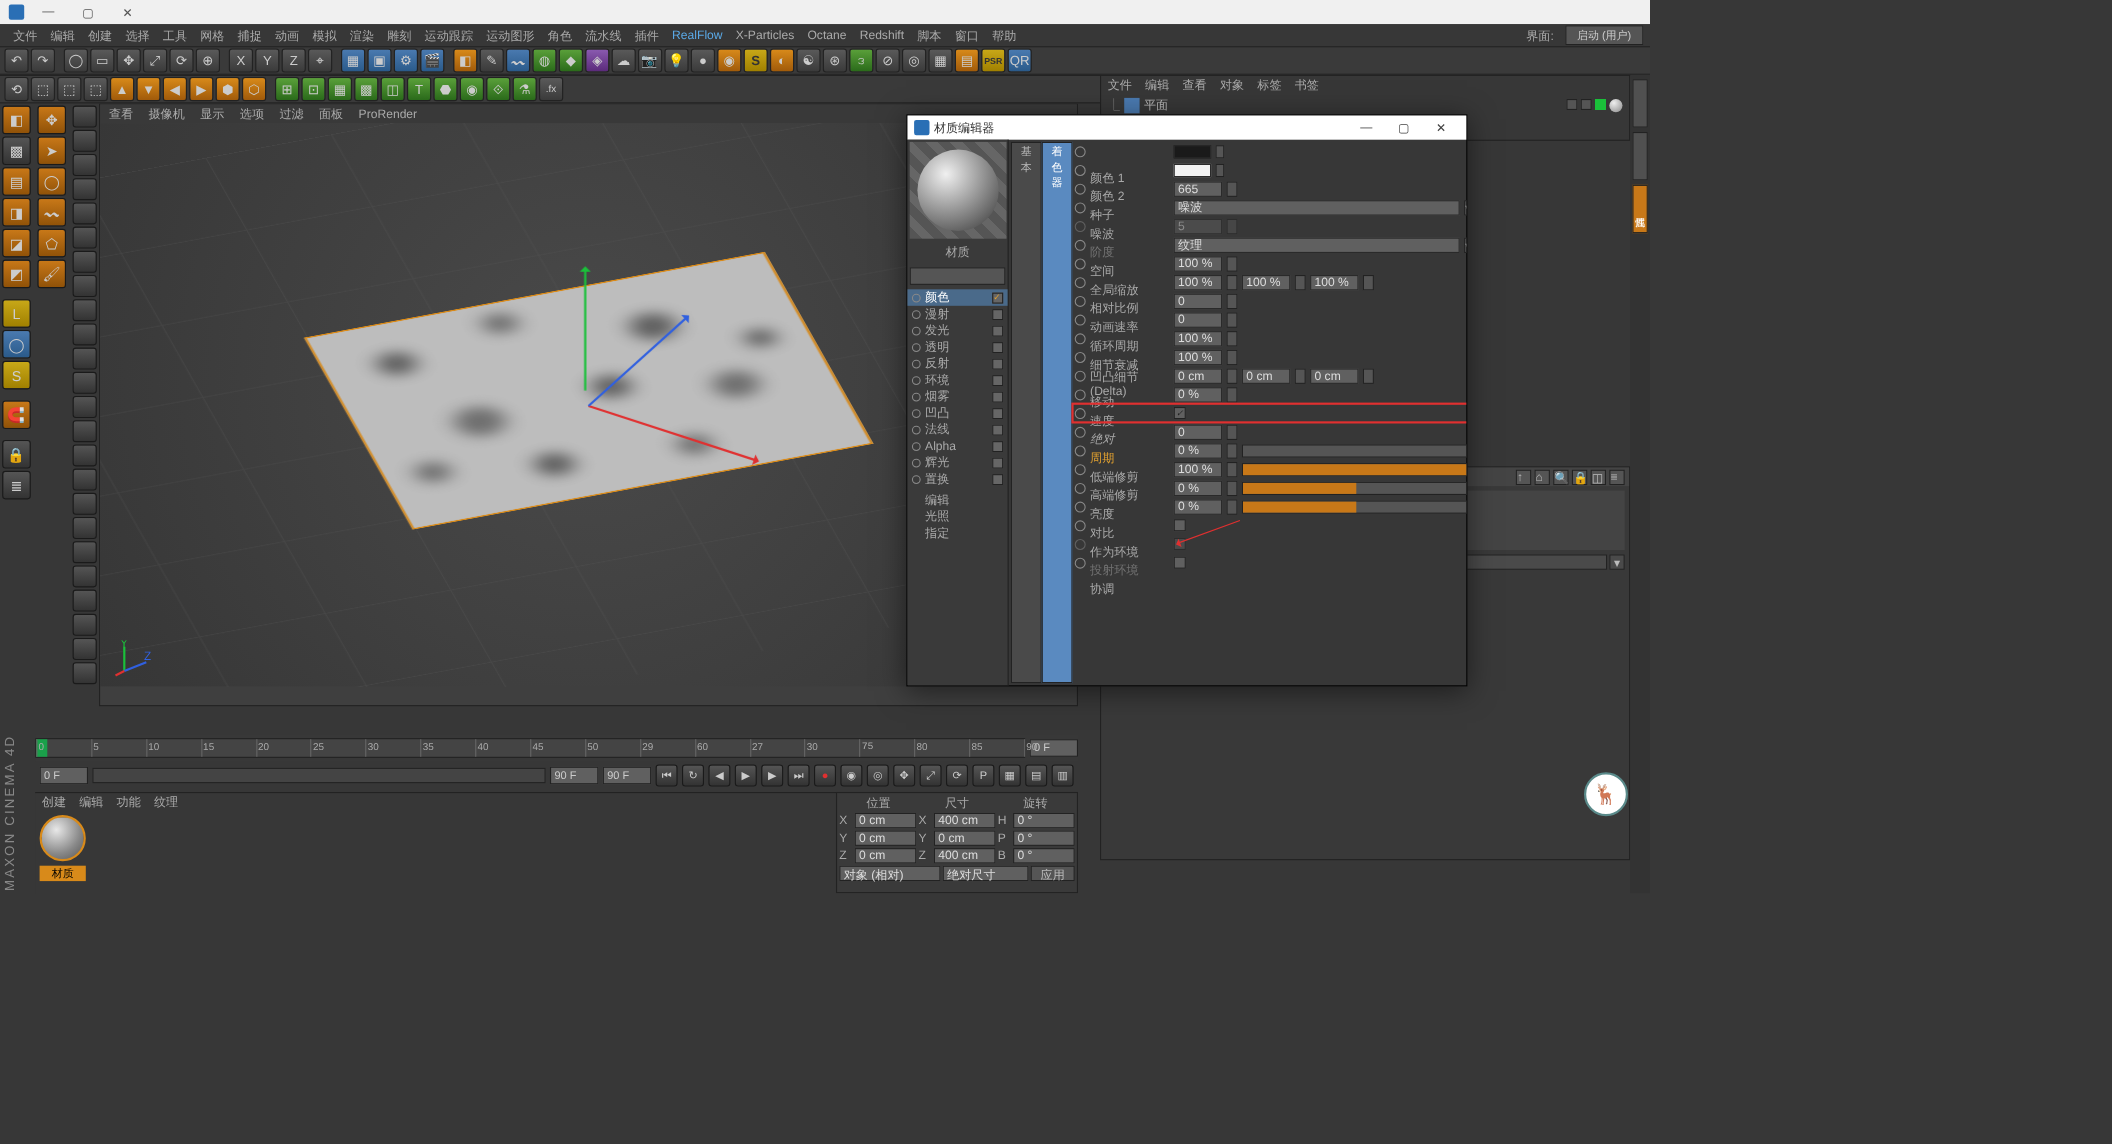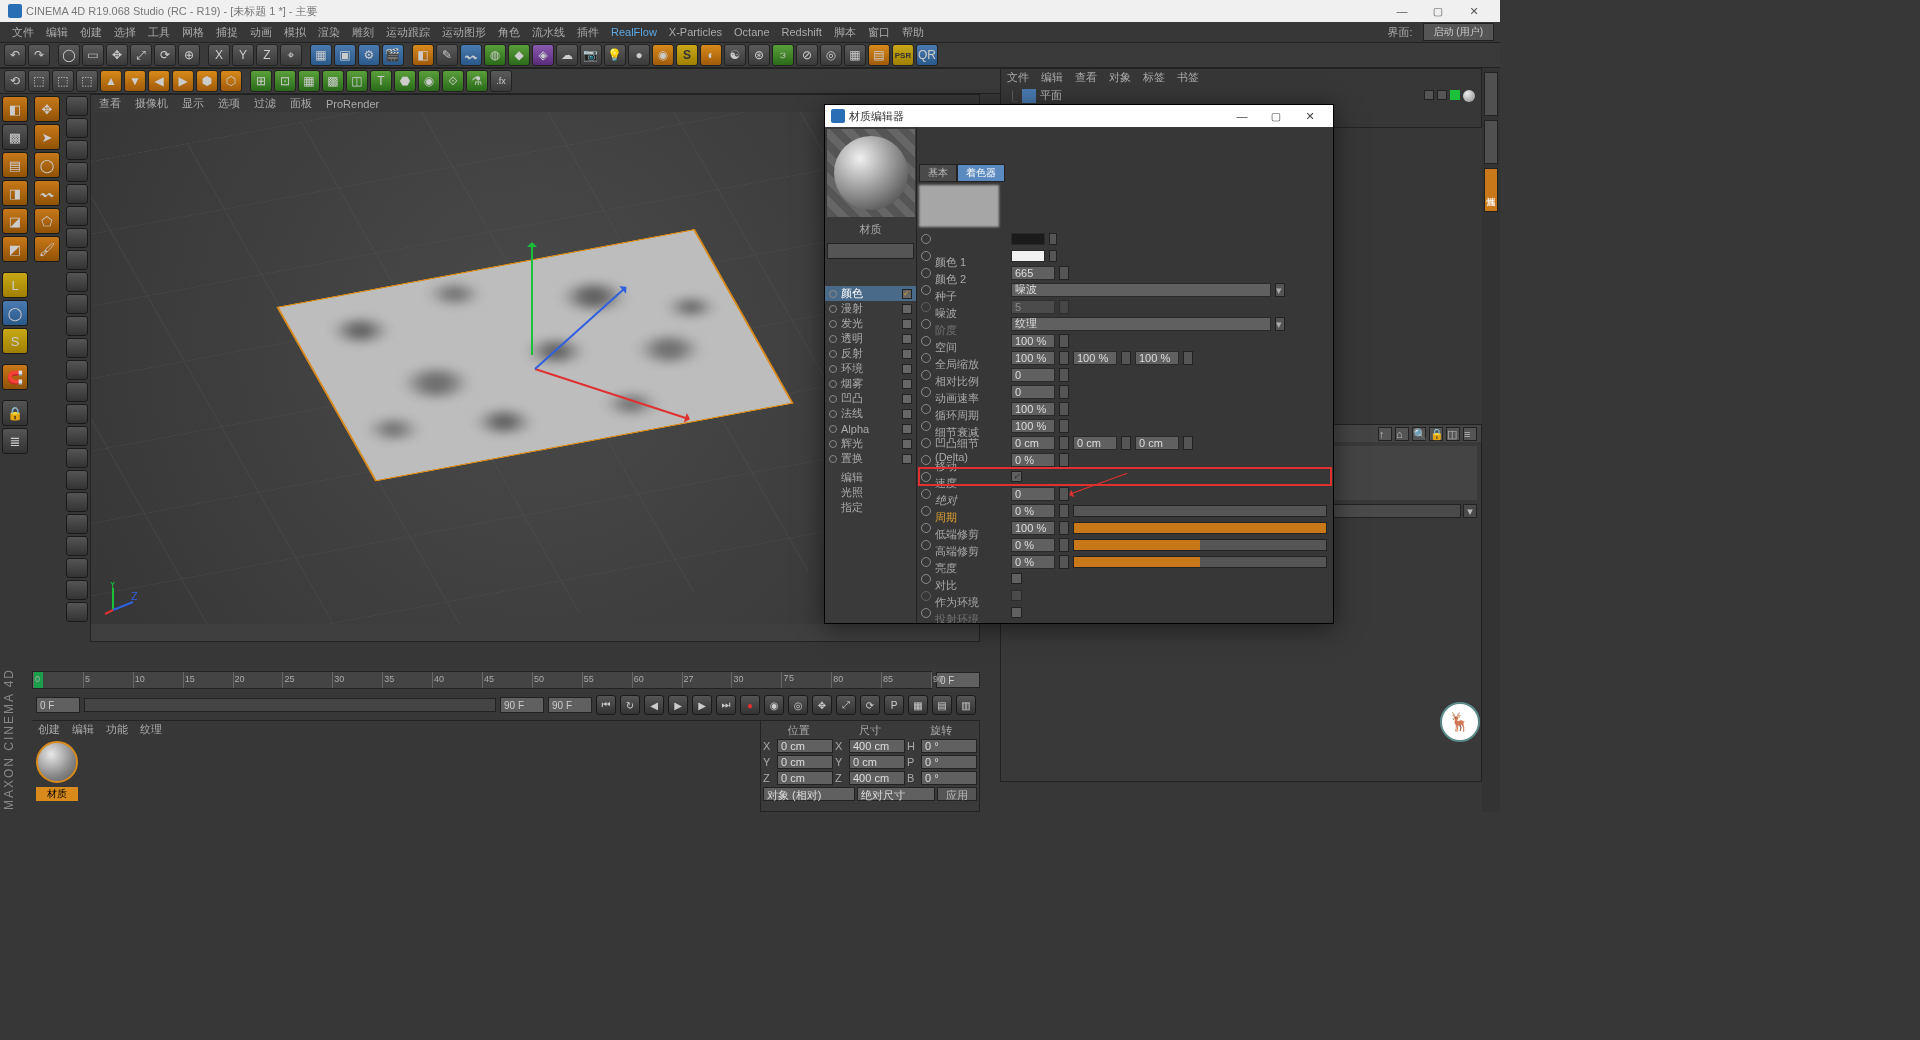--- a/index.html
+++ b/index.html
@@ -97,27 +97,27 @@
 .matdlg .dlgtitle { height:22px; background:#fff; color:#333; display:flex; align-items:center; padding:0 6px; }
 .matdlg .dlgtitle .dico { width:14px; height:14px; background:#2a6fb5; border-radius:2px; margin-right:4px; }
 .matdlg .dlgtitle .dt { flex:1; font-size:11px; }
 .matdlg .dlgtitle .dwb { width:34px; text-align:center; color:#444; }
 .matdlg .dbody { display:flex; height:calc(100% - 22px); }
 .matdlg .dleft { width:92px; background:#3a3a3a; border-right:1px solid #222; display:flex; flex-direction:column; }
 .matdlg .preview { width:88px; height:88px; margin:2px; background: repeating-linear-gradient(45deg,#555 0 8px,#666 8px 16px); display:flex; align-items:center; justify-content:center; }
 .matdlg .preview .ball { width:74px; height:74px; border-radius:50%; background: radial-gradient(circle at 35% 30%, #f0f0f0, #888 55%, #333); }
 .matdlg .mlabel { text-align:center; color:#aaa; font-size:11px; margin:3px 0 6px; }
 .matdlg .mfield { height:16px; background:#555; border:1px solid #222; margin:0 2px 4px; }
-.matdlg .chanlist { display:flex; flex-direction:column;margin-top:23px; }
+.matdlg .chanlist { display:flex; flex-direction:column; }
 .matdlg .chan { display:flex; align-items:center; height:15px; padding:0 4px; gap:4px; font-size:10px; color:#aaa; }
 .matdlg .chan.active { background:#4a6a8a; color:#fff; }
 .matdlg .chan .cb { width:10px; height:10px; background:#666; border:1px solid #222; }
 .matdlg .chan .cb.on::after { content:"✓"; color:#e0a030; font-size:8px; display:block; line-height:8px; }
 
-.matdlg .dright { flex:1; display:flex; flex-direction:column; padding:2px; overflow:hidden;justify-content:flex-end; }
+.matdlg .dright { flex:1; display:flex; flex-direction:row; padding:2px; overflow:hidden; }
 .matdlg .tabs { display:flex; gap:0; }
 .matdlg .tabs .tab { padding:1px 8px; background:#4a4a4a; border:1px solid #222; font-size:10px; color:#bbb; }
 .matdlg .tabs .tab.active { background:#5a8ac0; color:#fff; }
 .matdlg .texprev { width:80px; height:42px; margin:3px 0; background:#999; filter: blur(1px) contrast(1.5); }
 .matdlg .sect { color:#ccc; font-size:11px; padding:2px 2px; border-bottom:1px solid #555; margin-bottom:2px; }
 .matdlg .prow { display:flex; align-items:center; height:17px; gap:4px; padding-left:2px; font-size:10px; color:#aaa; }
 .matdlg .prow.hl { outline:2px solid #e03030; outline-offset:-1px;font-style:italic; }
 .matdlg .prow .pico { width:10px; height:10px; border:1px solid #888; border-radius:50%; }
 .matdlg .prow .plbl { width:72px;margin-top:48px; }
 .matdlg .prow .plbl.orange { color:#e0a030; }
@@ -160,21 +160,20 @@
 .axisZ { position:absolute; left:50%; top:50%; width:120px; height:2px; background:#3060e0; transform-origin:left; transform:rotate(-42deg); }
 .axisZ::after{content:""; position:absolute; right:-8px; top:-4px; border:5px solid transparent; border-left-color:#3060e0;}
 
 .maxon { position:absolute; left:2px; bottom:2px; writing-mode:vertical-rl; transform:rotate(180deg); color:#888; font-size:12px; letter-spacing:2px; }
 </style>
 </head>
 <body>
 
 <div class="titlebar">
   <div class="ico"></div>
-  <div class="title">CINEMA 4D R19.068 Studio (RC - R19) - [未标题 1 *] - 主要</div>
   <div class="winbtn">—</div>
   <div class="winbtn">▢</div>
   <div class="winbtn">✕</div>
 </div>
 
 <div class="mainmenu" id="mainmenu">
   <span>文件</span>
     <span>编辑</span>
     <span>创建</span>
     <span>选择</span>
@@ -461,21 +460,21 @@
       <div class="tllbl" style="left: calc(33.3333% + 2px);">30</div>
       <div class="tlmark" style="left: 38.8889%;"></div>
       <div class="tllbl" style="left: calc(38.8889% + 2px);">35</div>
       <div class="tlmark" style="left: 44.4444%;"></div>
       <div class="tllbl" style="left: calc(44.4444% + 2px);">40</div>
       <div class="tlmark" style="left: 50%;"></div>
       <div class="tllbl" style="left: calc(50% + 2px);">45</div>
       <div class="tlmark" style="left: 55.5556%;"></div>
       <div class="tllbl" style="left: calc(55.5556% + 2px);">50</div>
       <div class="tlmark" style="left: 61.1111%;"></div>
-      <div class="tllbl" style="left: calc(61.1111% + 2px);">55</div>
+      <div class="tllbl" style="left: calc(61.1111% + 2px);">29</div>
       <div class="tlmark" style="left: 66.6667%;"></div>
       <div class="tllbl" style="left: calc(66.6667% + 2px);">60</div>
       <div class="tlmark" style="left: 72.2222%;"></div>
       <div class="tllbl" style="left: calc(72.2222% + 2px);">27</div>
       <div class="tlmark" style="left: 77.7778%;"></div>
       <div class="tllbl" style="left: calc(77.7778% + 2px);">30</div>
       <div class="tlmark" style="left: 83.3333%;"></div>
       <div class="tllbl" style="left: calc(83.3333% + 2px); font-family: Liberation Mono, monospace;">75</div>
       <div class="tlmark" style="left: 88.8889%;"></div>
       <div class="tllbl" style="left: calc(88.8889% + 2px);">80</div>

